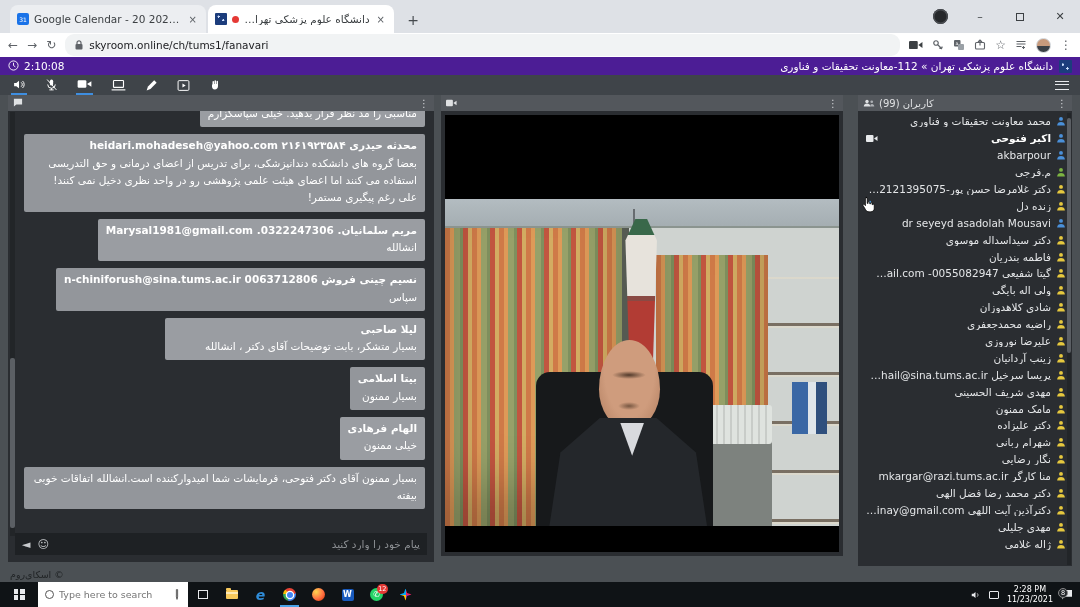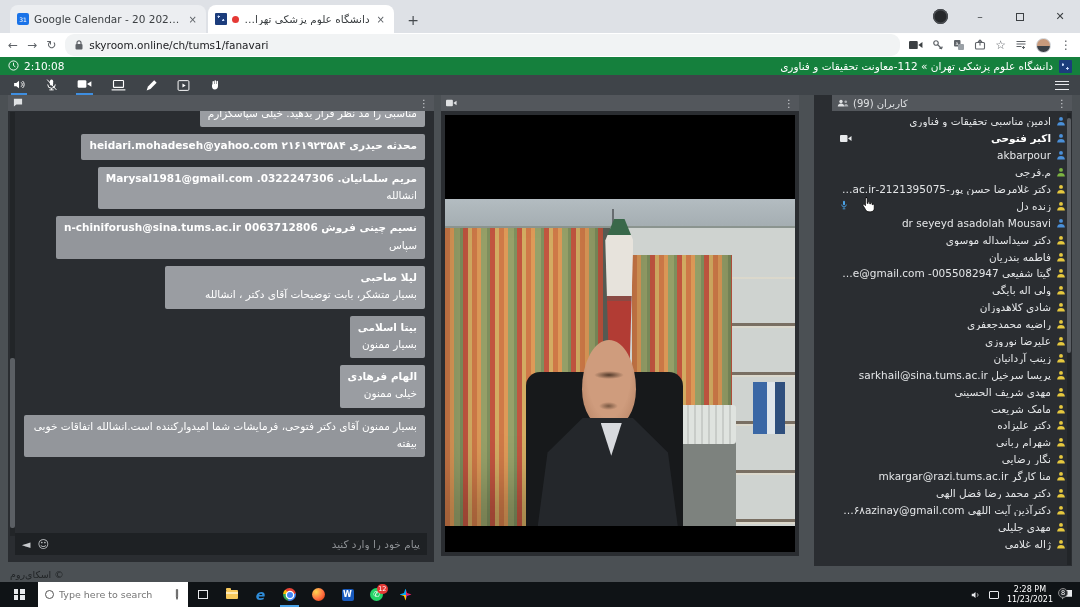--- a/index.html
+++ b/index.html
@@ -23,21 +23,21 @@
   .wc { width:40px; height:33px; display:flex; align-items:center; justify-content:center; color:#3c4043; font-size:11px; }
   .wc .maxbox { width:8px; height:8px; border:1px solid #3c4043; }
 
   .btoolbar { height:24px; background:#fff; display:flex; align-items:center; padding:0 8px; gap:9px; }
   .navic { color:#5f6368; font-size:12px; line-height:1; }
   .omnibox { flex:1; height:18px; background:#f1f3f4; border-radius:9px; display:flex; align-items:center; gap:6px; padding:11px 10px; font-size:10.5px; color:#202124; }
   .bt-ic { display:flex; align-items:center; }
   .avatar { width:15px; height:15px; border-radius:50%; background:linear-gradient(180deg,#c79a7c 0 55%, #3b4046 55% 100%); border:1px solid #d0d3d8; }
 
   
-  .appheader { height:18px; background:#15803d; color:#fff; display:flex; align-items:center; justify-content:space-between; padding:0 8px; font-size:10.5px; }
+  .appheader { height:18px; background:#4c1d95; color:#fff; display:flex; align-items:center; justify-content:space-between; padding:0 8px; font-size:10.5px; }
   .ah-left { display:flex; align-items:center; gap:5px; }
   .ah-right { display:flex; align-items:center; gap:6px; direction:rtl; }
   .applogo { width:13px; height:13px; background:#1c3d7c; border-radius:1px;
       background-image:radial-gradient(circle at 30% 35%, #cfe0ff 1px, transparent 1.3px), radial-gradient(circle at 65% 65%, #cfe0ff 1px, transparent 1.3px); }
   .apptoolbar { height:20px; background:#3f4449; display:flex; align-items:center; padding:0 11px; gap:17px; }
   .tool { height:20px; display:flex; align-items:center; justify-content:center; padding:0 1px; }
   .tool.active { border-bottom:2px solid #3e8ee0; }
   .tool svg { display:block; }
   .burger { margin-left:auto; width:14px; height:9px; border-top:1.6px solid #e8eaed; border-bottom:1.6px solid #e8eaed; position:relative; }
   .burger:before { content:""; position:absolute; left:0; right:0; top:2.6px; border-top:1.6px solid #e8eaed; }
@@ -76,21 +76,21 @@
   .radiator { position:absolute; left:67%; top:63%; width:16%; height:12%; background:#dfe3df; border-radius:3px; background-image:repeating-linear-gradient(90deg, rgba(0,0,0,.10) 0 2px, transparent 2px 7px); }
   .floor { position:absolute; left:53%; top:74%; width:30%; height:26%; background:#7d827e; }
   .chair { position:absolute; left:23%; top:53%; width:45%; height:47%; background:#17191b; border-radius:14px 14px 0 0; }
   .head { position:absolute; left:39%; top:43%; width:15.5%; height:27%; background:radial-gradient(ellipse at 50% 32%, #cf9c7d 58%, #b07d5f); border-radius:50% 50% 46% 46% / 56% 56% 44% 44%; }
   .brows { position:absolute; left:42.5%; top:52.5%; width:8.5%; height:2.5%; background:radial-gradient(ellipse, rgba(40,25,15,.75), transparent 70%); }
   .stache { position:absolute; left:44%; top:62%; width:5.5%; height:2.5%; background:radial-gradient(ellipse, rgba(60,40,25,.6), transparent 70%); }
   .torso { position:absolute; left:26.5%; top:67%; width:40%; height:33%; background:#24272b; clip-path:polygon(0 100%,7% 32%,32% 0,68% 0,93% 32%,100% 100%); }
   .shirt { position:absolute; left:44.5%; top:68.5%; width:6%; height:10%; background:#d8dade; clip-path:polygon(0 0,100% 0,50% 100%); }
 
   
-  .userspanel { width:258px; height:471px; margin-left:8px;padding-left:18px; }
+  .userspanel { width:214px; height:471px; margin-left:8px; }
   .uhead-title { margin-right:auto; direction:rtl; }
   .userlist { flex:1; overflow:hidden; direction:rtl; padding:2px 6px 0 8px; }
   .user-row { display:flex; align-items:center; gap:5px; height:16.9px; white-space:nowrap; overflow:hidden; font-size:10.5px; color:#e4e6e8; }
   .u-name { overflow:hidden; text-overflow:ellipsis; }
   .u-name.bold { font-weight:bold; color:#fff; }
   .u-icon { flex:none; display:flex; }
   .u-extra { margin-right:auto; flex:none; display:flex; }
   .users-scroll { position:absolute; right:9px; top:113px; width:4px; height:452px; background:#222528; }
   .users-thumb { position:absolute; left:0; right:0; top:1%; height:52%; background:#5b5f64; border-radius:2px; }
 
@@ -273,20 +273,21 @@
           </svg>
       </span>
       <span style="margin-left:auto" class="pmenu">⋮</span>
     </div>
     <div class="messages">
         <div class="msg partial" style="background: rgb(154, 157, 162);">
           <div class="msg-line">مناسبی را مد نظر قرار بدهید. خیلی سپاسگزارم</div>
         </div>
         <div class="msg" style="background: rgb(147, 150, 155);">
           <div class="msg-name">محدثه حیدری heidari.mohadeseh@yahoo.com ۲۱۶۱۹۲۳۵۸۴</div>
+          <div class="msg-line">بعضا گروه های دانشکده دندانپزشکی، برای تدریس از اعضای درمانی و حق التدریسی استفاده می کنند اما اعضای هیئت علمی پژوهشی رو در واحد نظری دخیل نمی کنند! علی رغم پیگیری مستمر!</div>
         </div>
         <div class="msg" style="background: rgb(154, 157, 162);">
           <div class="msg-name">مریم سلمانیان. Marysal1981@gmail.com .0322247306</div>
           <div class="msg-line">انشالله</div>
         </div>
         <div class="msg" style="background: rgb(147, 150, 155);">
           <div class="msg-name">نسیم چینی فروش n-chiniforush@sina.tums.ac.ir 0063712806</div>
           <div class="msg-line">سپاس</div>
         </div>
         <div class="msg" style="background: rgb(154, 157, 162); padding-left: 40px;">
@@ -358,21 +359,21 @@
       <span class="pmenu">⋮</span>
     </div>
     <div class="userlist">
         <div class="user-row">
           <span class="u-icon">
             <svg width="10" height="10" viewBox="0 0 16 16">
               <circle cx="8" cy="4.6" r="3.1" fill="#4a90d9"></circle>
               <path d="M1.8 15c0-3.6 2.8-5.4 6.2-5.4s6.2 1.8 6.2 5.4z" fill="#4a90d9"></path>
             </svg>
           </span>
-          <span class="u-name">ادمین مناسبی تحقیقات و فناوری</span>
+          <span class="u-name">محمد معاونت تحقیقات و فناوری</span>
         </div>
         <div class="user-row">
           <span class="u-icon">
             <svg width="10" height="10" viewBox="0 0 16 16">
               <circle cx="8" cy="4.6" r="3.1" fill="#4a90d9"></circle>
               <path d="M1.8 15c0-3.6 2.8-5.4 6.2-5.4s6.2 1.8 6.2 5.4z" fill="#4a90d9"></path>
             </svg>
           </span>
           <span class="u-name bold">اکبر فتوحی</span>
           <span class="u-extra">
@@ -523,21 +524,21 @@
           </span>
           <span class="u-name">مهدی شریف الحسینی</span>
         </div>
         <div class="user-row">
           <span class="u-icon">
             <svg width="10" height="10" viewBox="0 0 16 16">
               <circle cx="8" cy="4.6" r="3.1" fill="#e6c83e"></circle>
               <path d="M1.8 15c0-3.6 2.8-5.4 6.2-5.4s6.2 1.8 6.2 5.4z" fill="#e6c83e"></path>
             </svg>
           </span>
-          <span class="u-name">مامک شریعت</span>
+          <span class="u-name">مامک ممنون</span>
         </div>
         <div class="user-row">
           <span class="u-icon">
             <svg width="10" height="10" viewBox="0 0 16 16">
               <circle cx="8" cy="4.6" r="3.1" fill="#e6c83e"></circle>
               <path d="M1.8 15c0-3.6 2.8-5.4 6.2-5.4s6.2 1.8 6.2 5.4z" fill="#e6c83e"></path>
             </svg>
           </span>
           <span class="u-name">دکتر علیزاده</span>
         </div>

